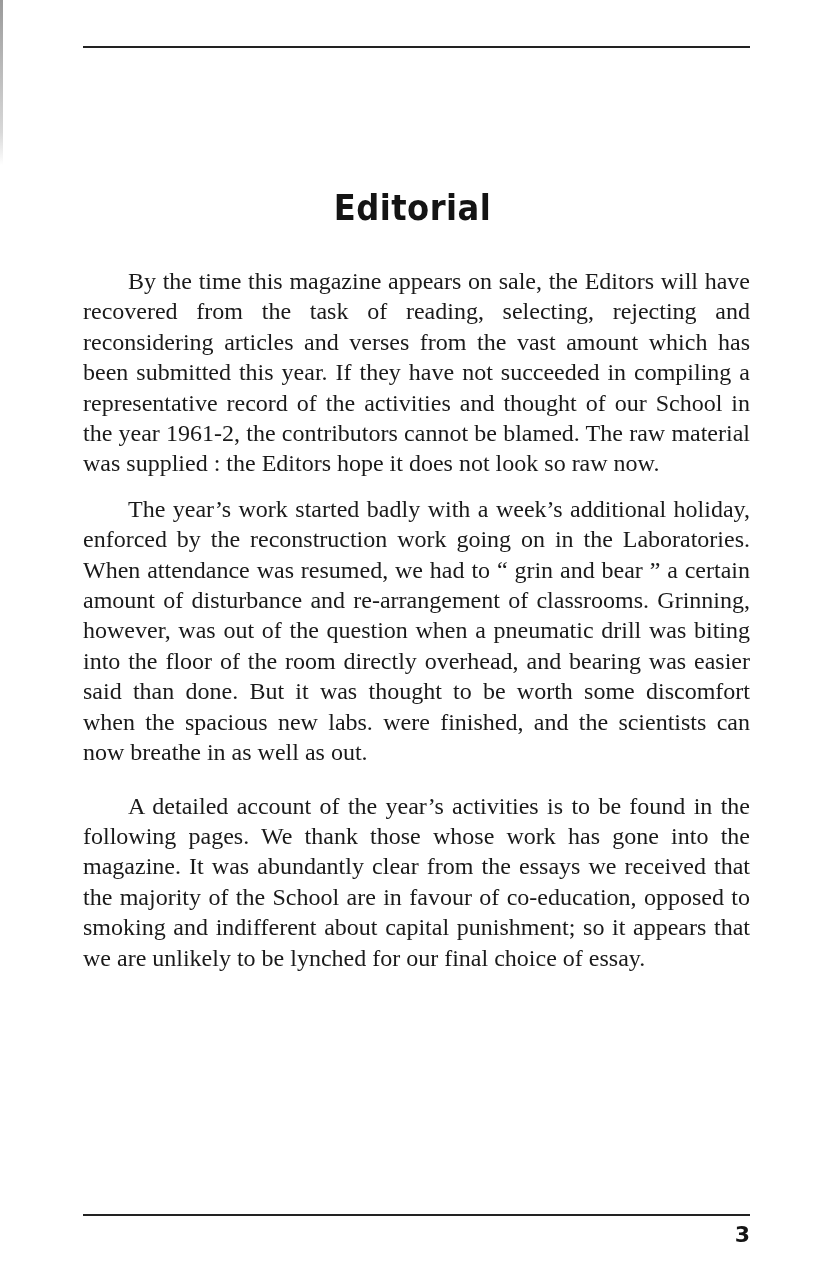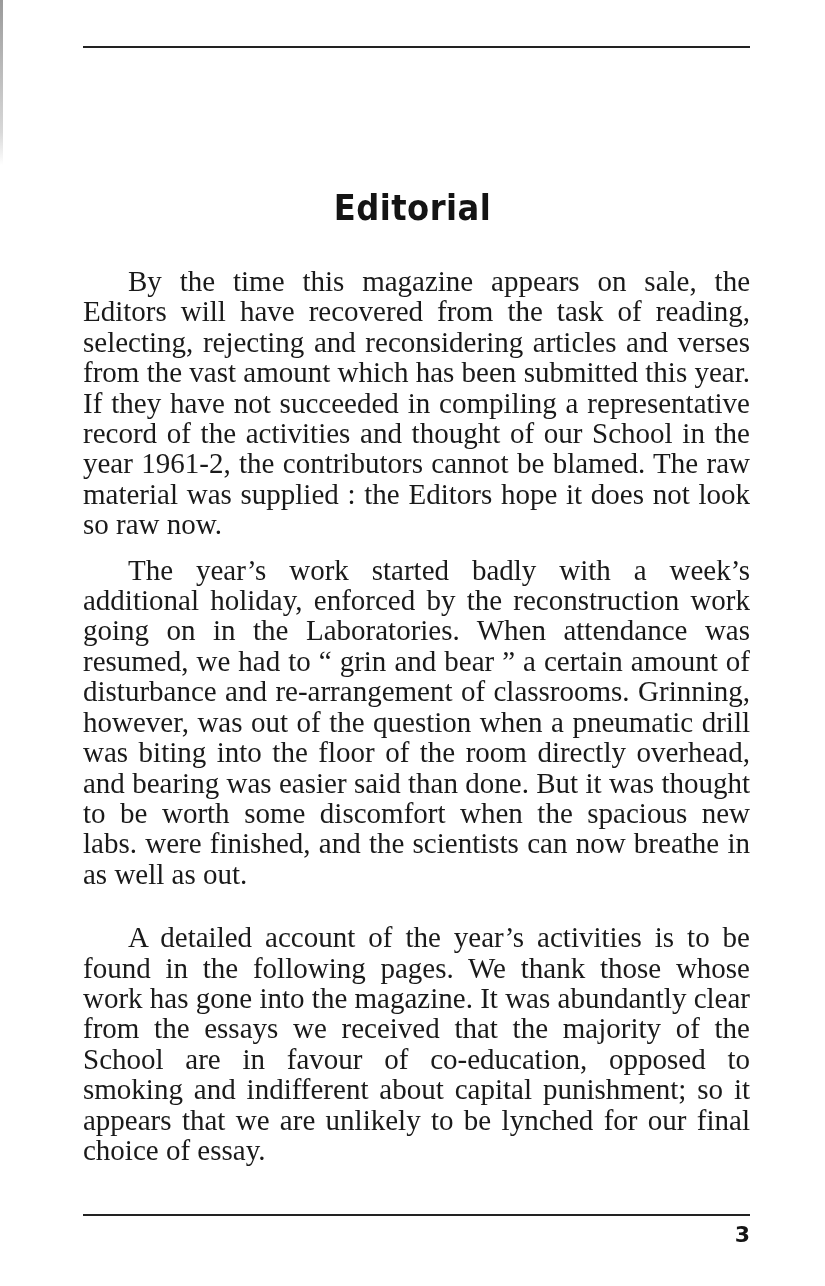--- a/index.html
+++ b/index.html
@@ -43,30 +43,30 @@
       letter-spacing: 0.5px;
       color: #141414;
       transform: scaleX(0.92);
     }
     .body-text {
       position: absolute;
       left: 83px;
       top: 266px;
       width: 667px;
       font-family: "Liberation Serif", serif;
-      font-size: 29px;
+      font-size: 24px;
       line-height: 30.4px;
       color: #1a1a1a;
     }
     .para {
       margin: 0 0 15px 0;
       text-indent: 45px;
       text-align: justify;
     }
-    .para.p2 { margin-bottom: 33px; }
+    .para.p2 { margin-bottom: 23px; }
     .page-number {
       position: absolute;
       top: 1222px;
       left: 730px;
       width: 20px;
       text-align: right;
       font-family: "DejaVu Sans", sans-serif;
       font-weight: bold;
       font-size: 22px;
       color: #141414;

